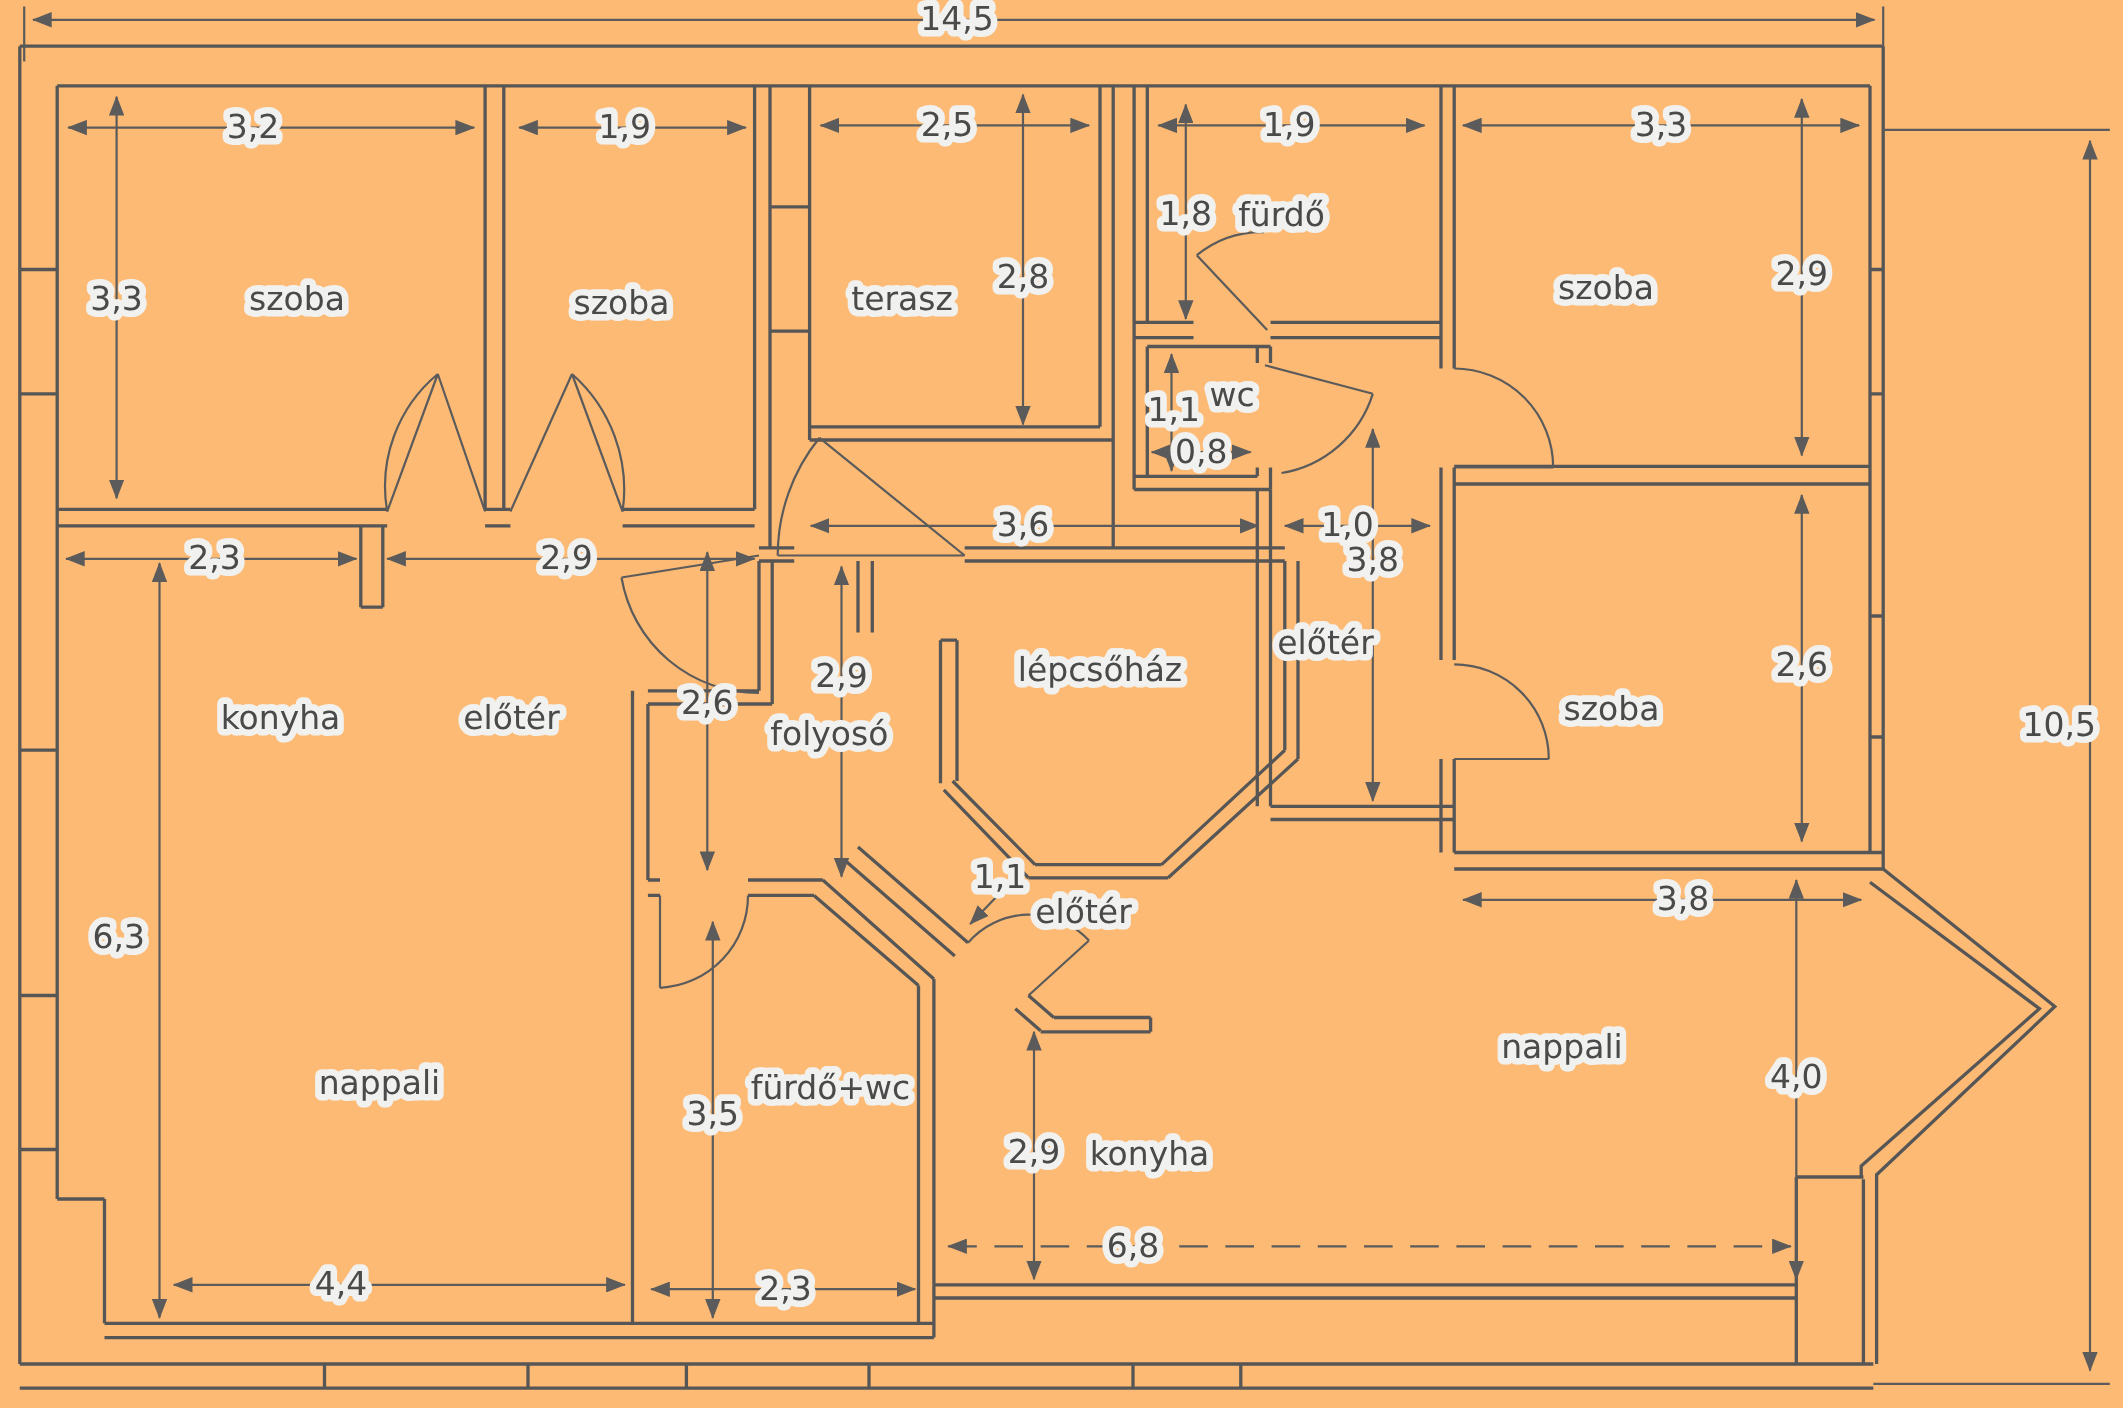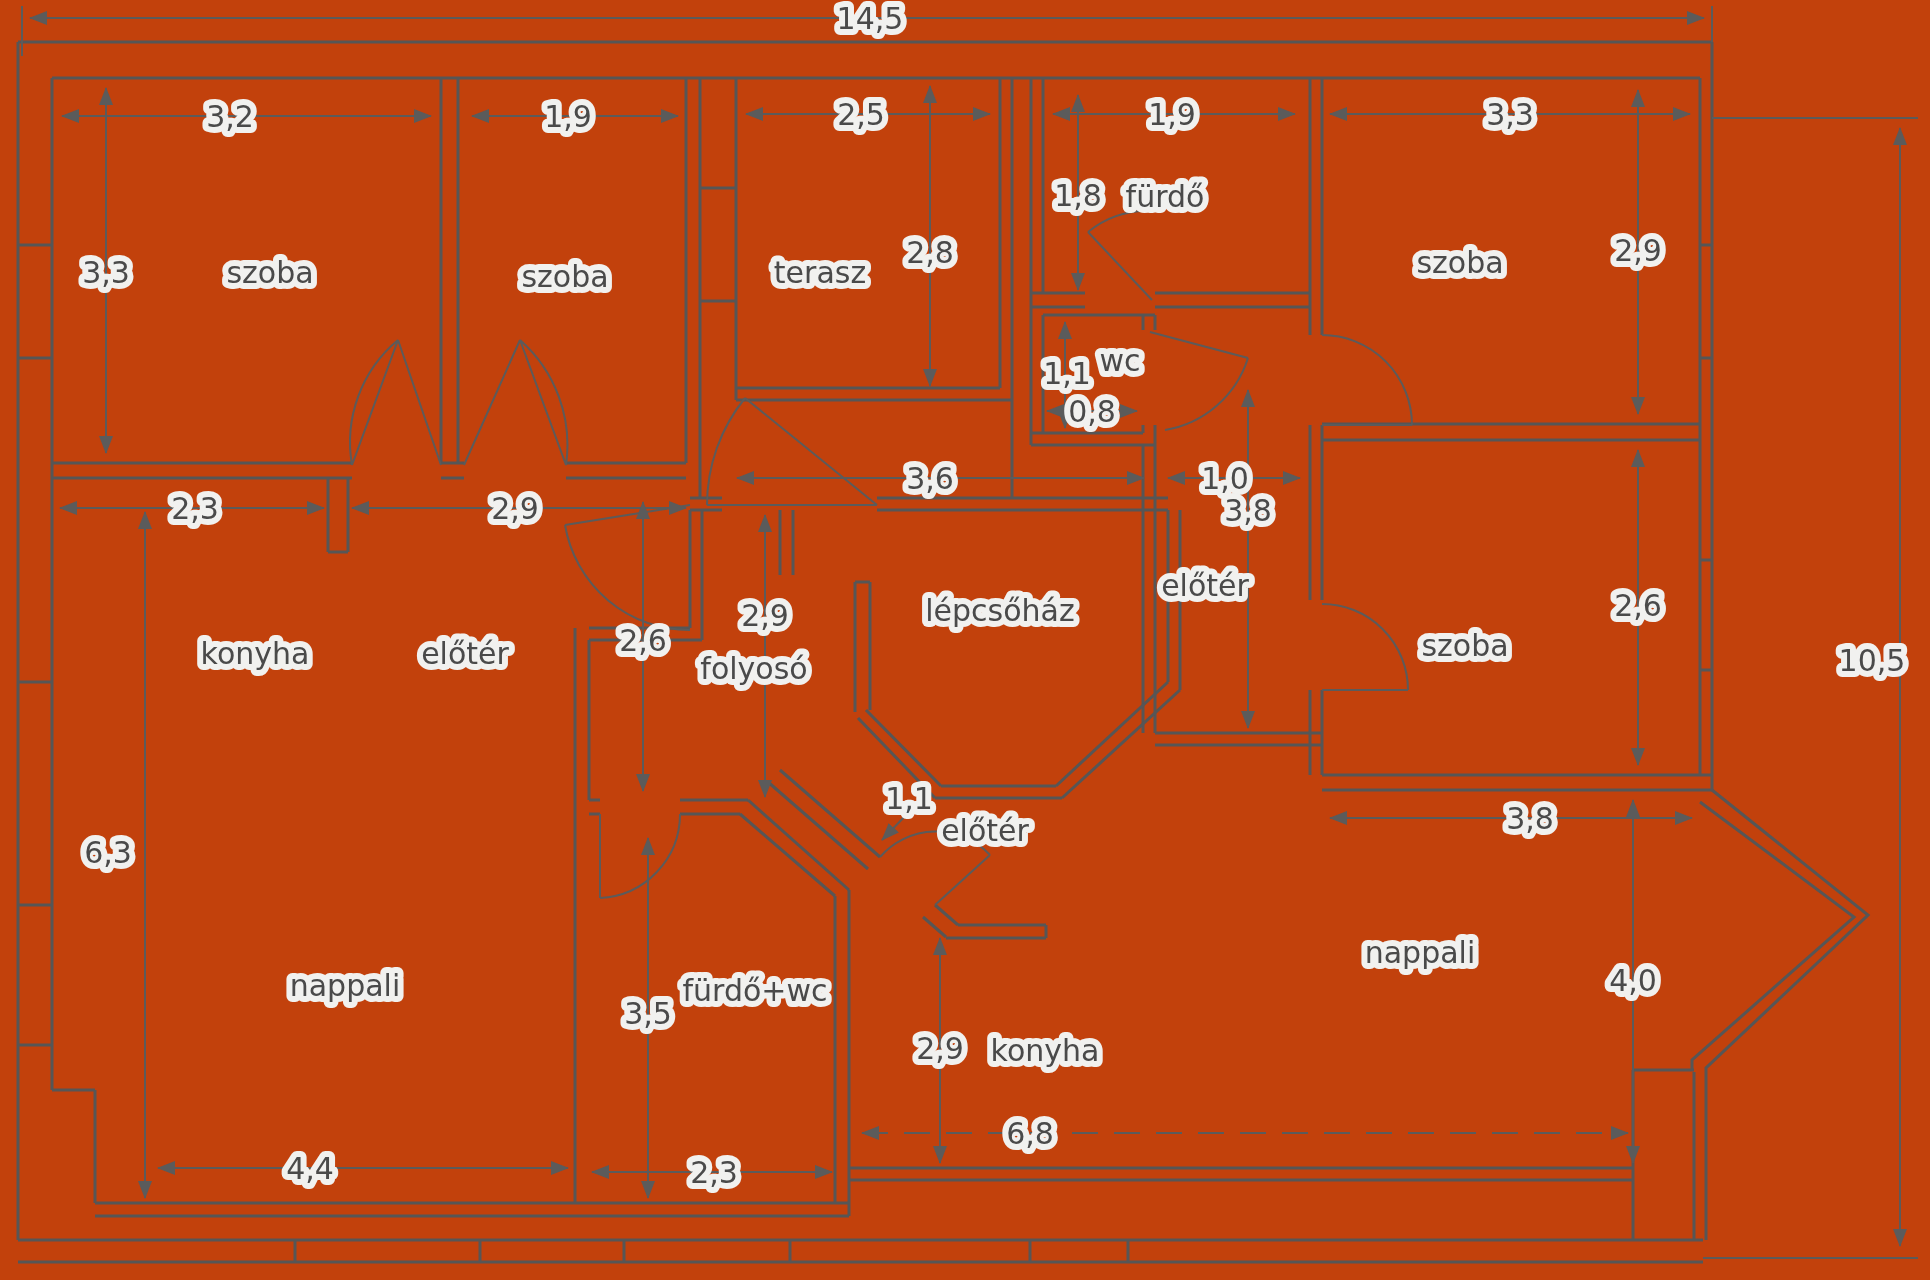--- a/index.html
+++ b/index.html
@@ -1,16 +1,16 @@
 <!DOCTYPE html>
 <html><head>
 <meta charset="utf-8">
 <style>
   html,body{margin:0;padding:0;background:#e9e9e7;}
-  .stage{position:relative;width:1930px;height:1280px;background:#c2410c;overflow:hidden;
+  .stage{position:relative;width:1930px;height:1280px;background:#fdba74;overflow:hidden;
          font-family:"DejaVu Sans", sans-serif;}
   svg{position:absolute;left:0;top:0;}
   .walls path, .walls line{stroke:#565656;stroke-width:3;fill:none;}
   .thin path{stroke:#5b5b5b;stroke-width:2;fill:none;}
   .dims path{stroke:#5b5b5b;stroke-width:2;fill:none;}
   .dims path.dashed{stroke-dasharray:26 16;}
   text{font-size:30px;fill:#4a4a4a;text-anchor:middle;dominant-baseline:central;
        paint-order:stroke;stroke:#f1f1ef;stroke-width:12px;stroke-linejoin:round;}
 </style>
 </head>

